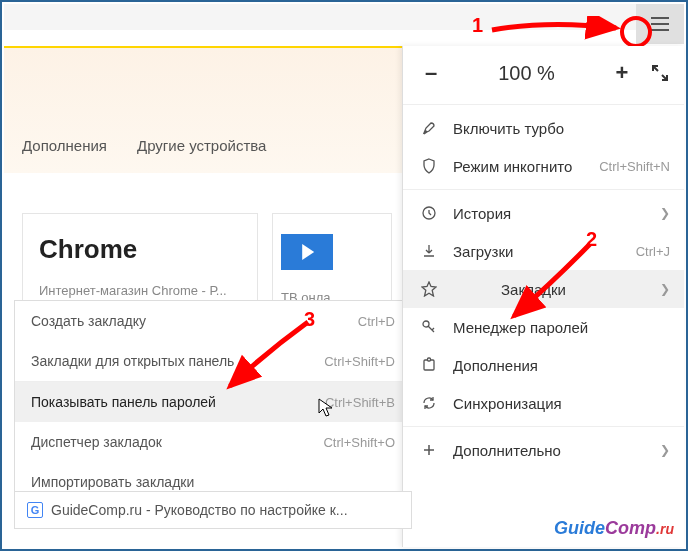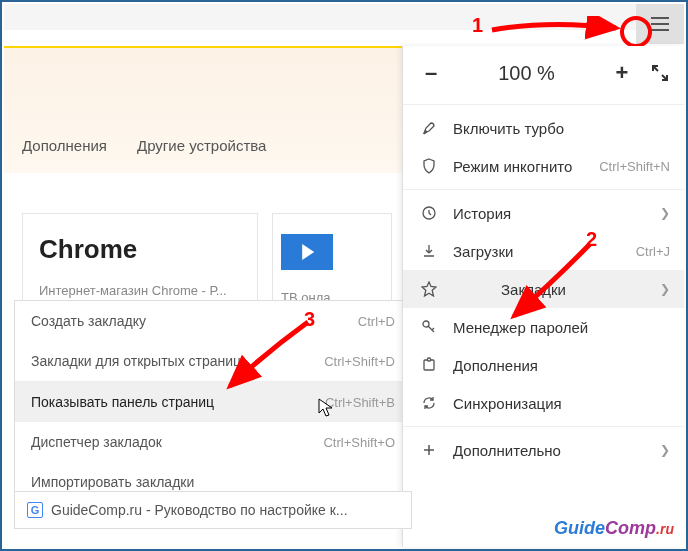--- a/index.html
+++ b/index.html
@@ -72,25 +72,25 @@
       <div class="tile-s">ТВ онла</div>
     </div>
   </div>
 
   <div class="submenu">
     <div class="sm-row">
       <span>Создать закладку</span>
       <span class="sc">Ctrl+D</span>
     </div>
     <div class="sm-row">
-      <span>Закладки для открытых страниц</span>
+      <span>Закладки для открытых панель</span>
       <span class="sc">Ctrl+Shift+D</span>
     </div>
     <div class="sm-row hi bdr">
-      <span>Показывать панель страниц</span>
+      <span>Показывать панель паролей</span>
       <span class="sc">Ctrl+Shift+B</span>
     </div>
     <div class="sm-row">
       <span>Диспетчер закладок</span>
       <span class="sc">Ctrl+Shift+O</span>
     </div>
     <div class="sm-row">
       <span>Импортировать закладки</span>
     </div>
   </div>

